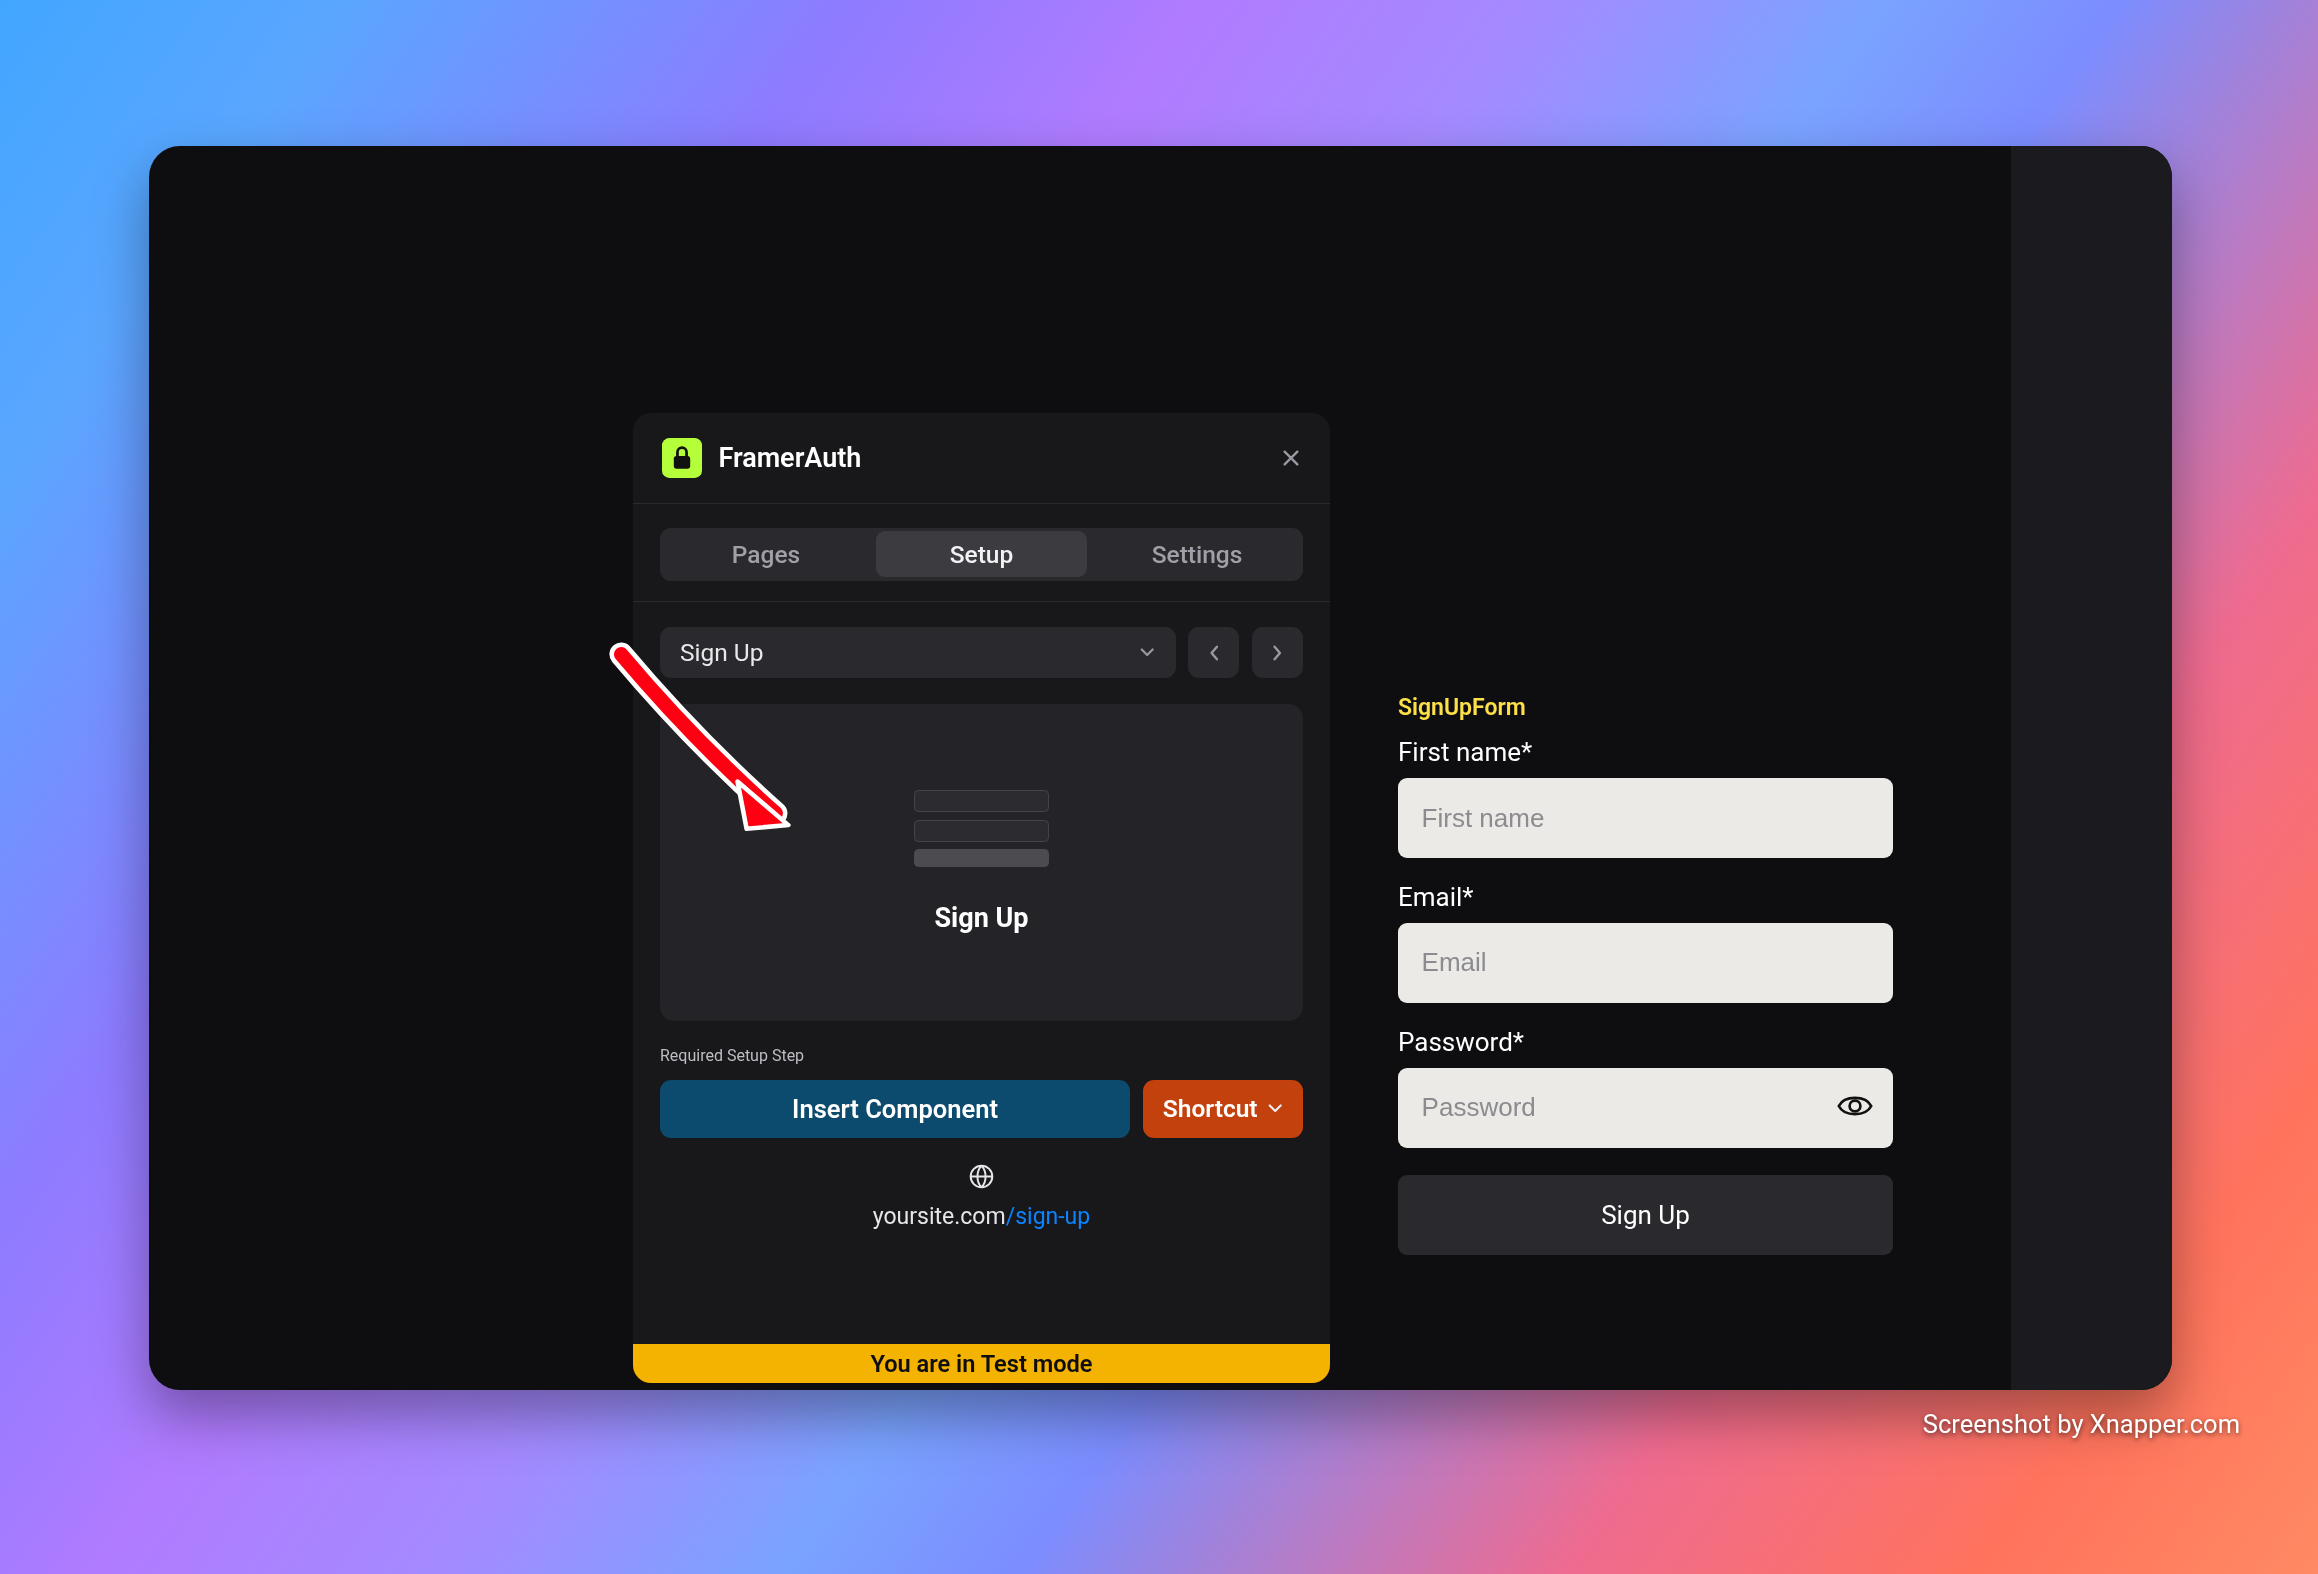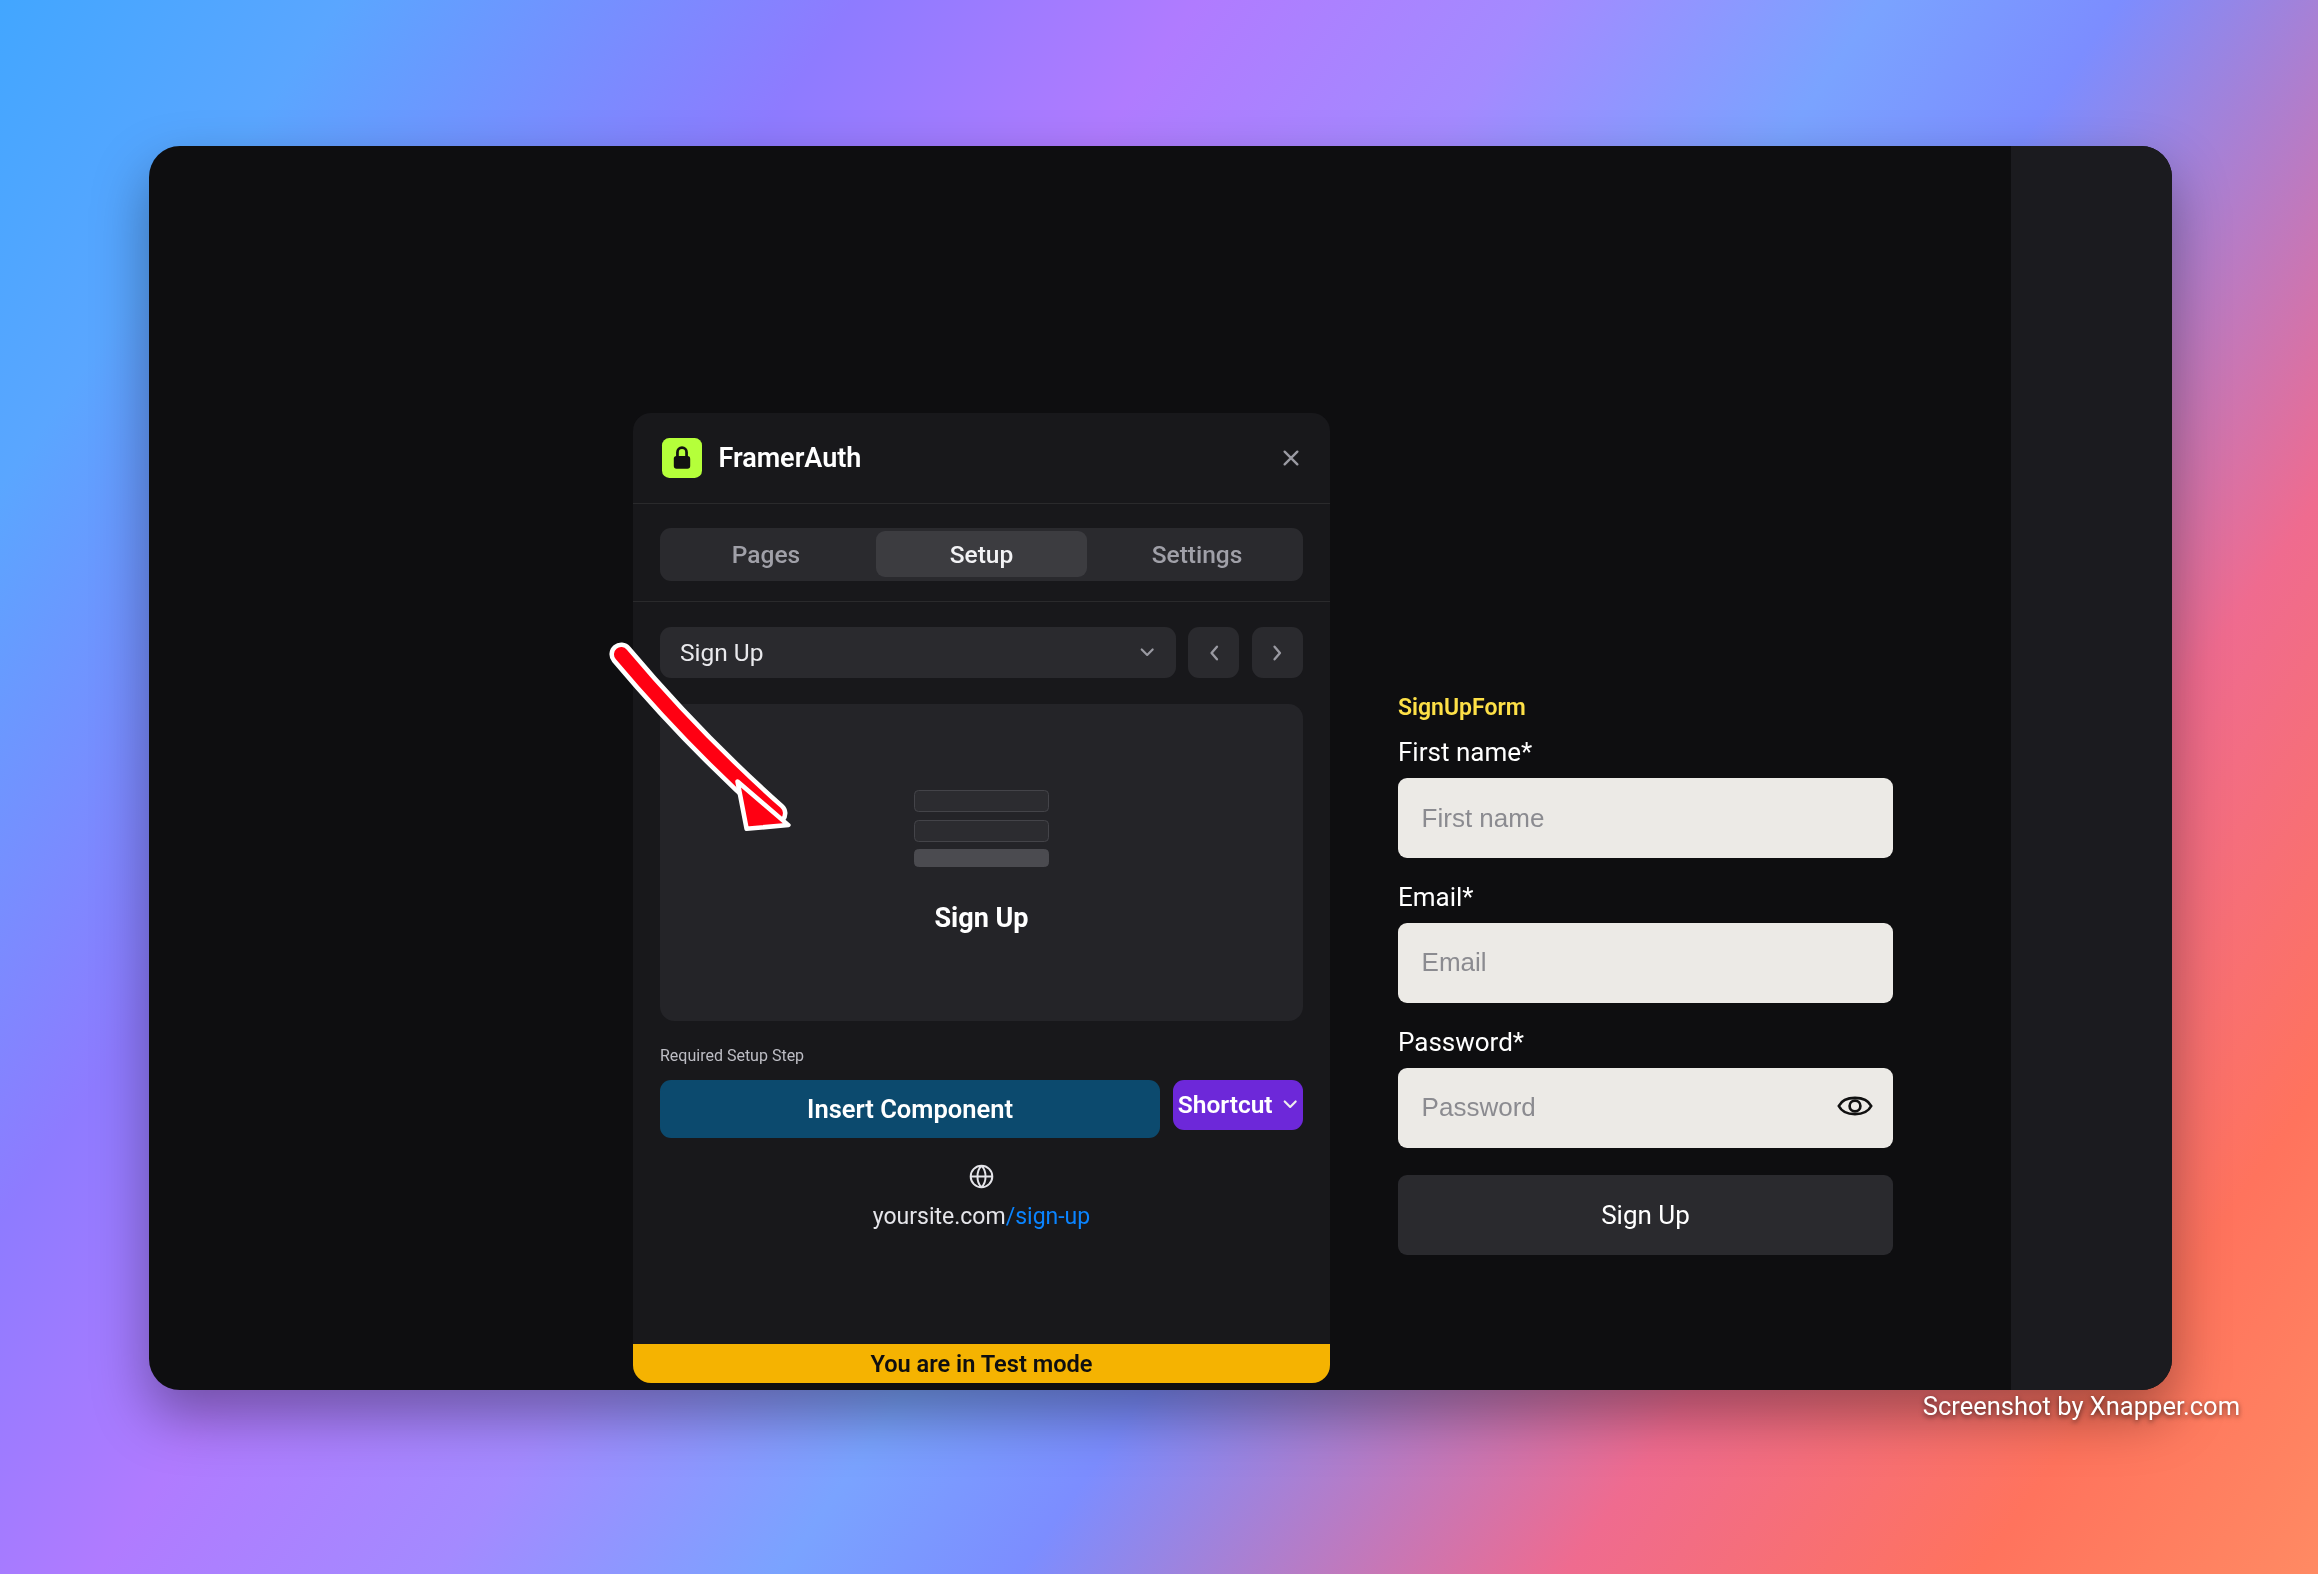--- a/index.html
+++ b/index.html
@@ -173,21 +173,21 @@
     color:#bdbdc4; font-size:16px; margin-top:25.5px; margin-bottom:14.5px;
   }
   .actions-row { display:flex; gap:12.7px; }
   .primary-btn {
     flex:1; height:58px; background:#0c4a6e; color:#fff;
     font-size:25.5px; font-weight:600; border-radius:11px;
     display:flex; align-items:center; justify-content:center;
     cursor:pointer;
   }
   .shortcut-btn {
-    height:50px; padding:0 5px; background:#6d28d9; color:#fff;
+    height:58px; padding:0 20px; background:#c2410c; color:#fff;
     font-size:24.5px; font-weight:600; border-radius:11px;
     display:flex; align-items:center; justify-content:center; gap:9px;
     cursor:pointer;
   }
   .url-row {
     display:flex; align-items:center; gap:12.7px;
     color:#e5e5ea; font-size:23px; margin-top:25.5px;flex-direction:column;
   }
   .url-row .slug { color:#0a84ff; }
 
@@ -227,21 +227,21 @@
   }
   .submit-btn {
     width:100%; height:80px; border-radius:9px;
     background:#2a2a2e; color:#fff; font-size:26px;
     display:flex; align-items:center; justify-content:center;
     cursor:pointer; margin-top:3.6px;
   }
 
   .credit {
     position:absolute;
-    right:78px; bottom:154px;
+    right:78px; bottom:136px;
     color:#fff; font-size:25.5px;
     text-shadow:0 1.8px 5.5px rgba(0,0,0,0.6);
   }
 </style>
 </head>
 <body>
 
 <div class="app-window">
   <div class="canvas-strip"></div>
 

